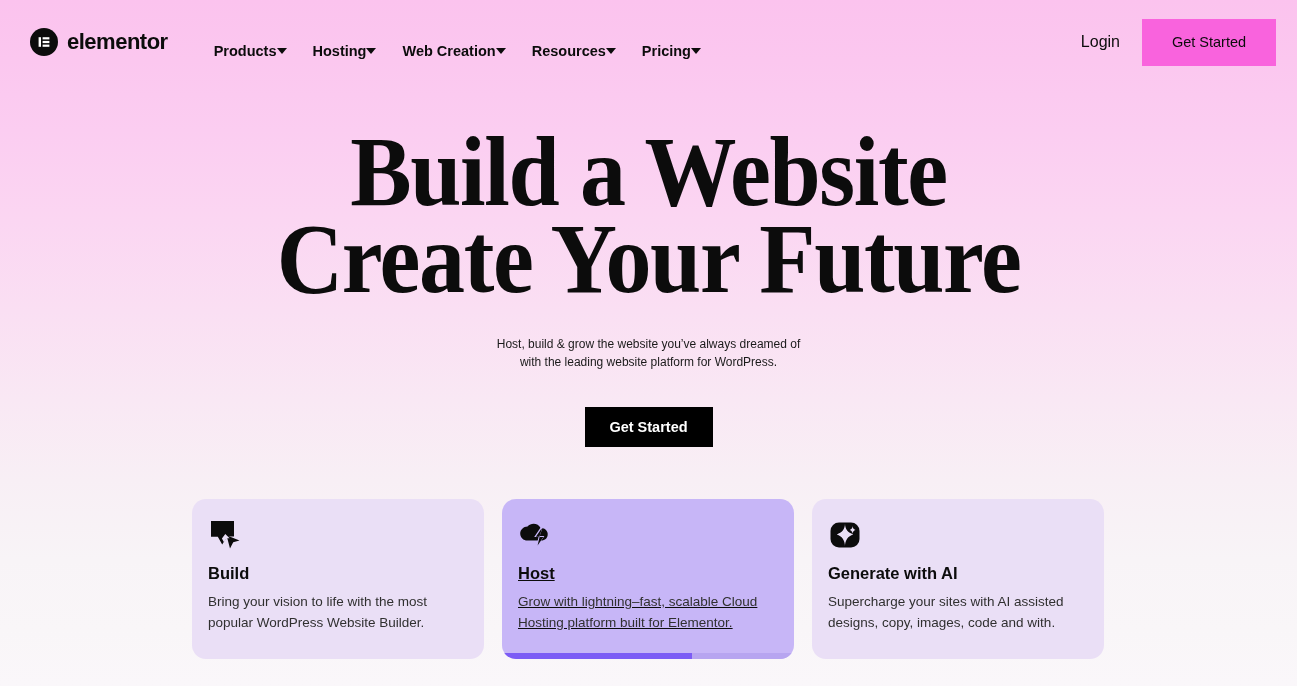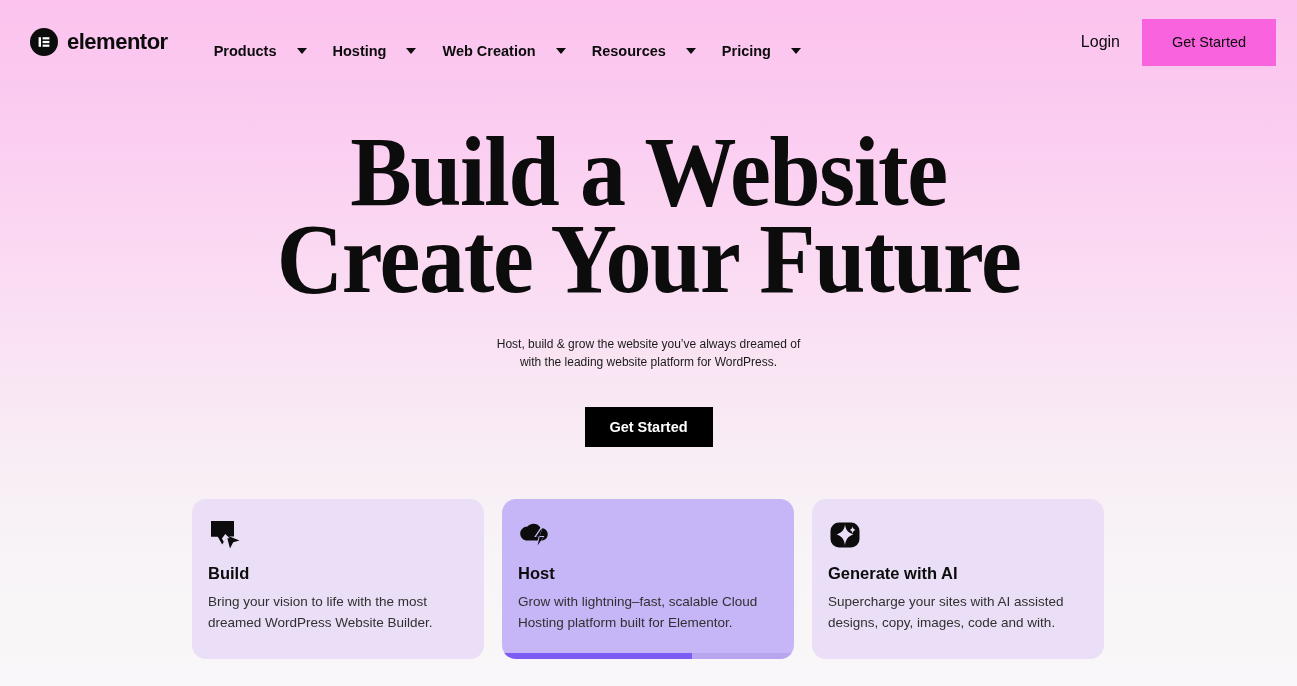--- a/index.html
+++ b/index.html
@@ -73,21 +73,21 @@
 
   .nav {
     display:flex;
     align-items:center;
     margin-left:33px;
     gap:0px;
   }
   .nav-item {
     display:flex;
     align-items:center;
-    gap:20px;
+    gap:0;
     padding:6px 13px;
     font-size:14.5px;
     font-weight:bold;
     color:#0C0C0C;
     cursor:pointer;
     white-space:nowrap;
     margin-top:17px;
   }
   .caret {
     width:0; height:0;
@@ -184,21 +184,21 @@
   .card {
     width:292px;
     height:160px;
     border-radius:14px;
     padding:19px 16px 0 16px;
     position:relative;
     overflow:hidden;
     cursor:pointer;
   }
   .card.plain  { background:#EADFF6; }
-  .card.active { background:#C7B6F7; }
+  .card.active { background:#C7B6F7;text-decoration:underline; }
 
   .card-icon {
     width:34px; height:34px;
     margin-bottom:12px;
   }
 
   .card-title {
     font-size:16.5px;
     font-weight:bold;
     color:#0C0C0C;
@@ -293,21 +293,21 @@
       <div class="card-icon">
         <svg width="34" height="34" viewBox="0 0 34 34" aria-hidden="true">
           <path d="M3 3 H26 V18.5 H19.2 L14.2 26.5 L9.8 18.8 L3 18.8 Z" fill="#0C0C0C"></path>
           <path d="M18.5 17.2 L31.5 22.4 L25.2 24.2 L22.0 30.4 Z" fill="#0C0C0C"></path>
           <path d="M17.3 16.0 L21.6 20.3 L18.4 20.3 L16.0 24.2 L13.9 20.4 Z" fill="#EADFF6"></path>
         </svg>
       </div>
       <div class="card-title">Build</div>
       <div class="card-desc">
         <span>Bring your vision to life with the most</span><br>
-        <span>dreamed WordPress Website Builder.</span>
+        <span>popular WordPress Website Builder.</span>
       </div>
     </div>
 
     <div class="card active">
       <div class="card-icon">
         <svg width="34" height="34" viewBox="0 0 34 34" aria-hidden="true">
           <path d="M9.5 8.5 C13.2 4.3 20.3 5.1 22.6 10.0 C27.8 9.6 31.2 14.6 29.2 18.9
                    C28.0 21.5 25.3 22.6 22.6 22.6 L9.5 22.6 C5.4 22.6 2.2 19.4 2.2 15.5
                    C2.2 11.8 5.5 8.6 9.5 8.5 Z" fill="#0C0C0C"></path>
           <path d="M22.6 9.6 L16.2 18.9 L20.5 18.9 L18.0 30.2 L26.4 18.0 L21.7 18.0 L24.6 9.6 Z" fill="#C7B6F7"></path>

